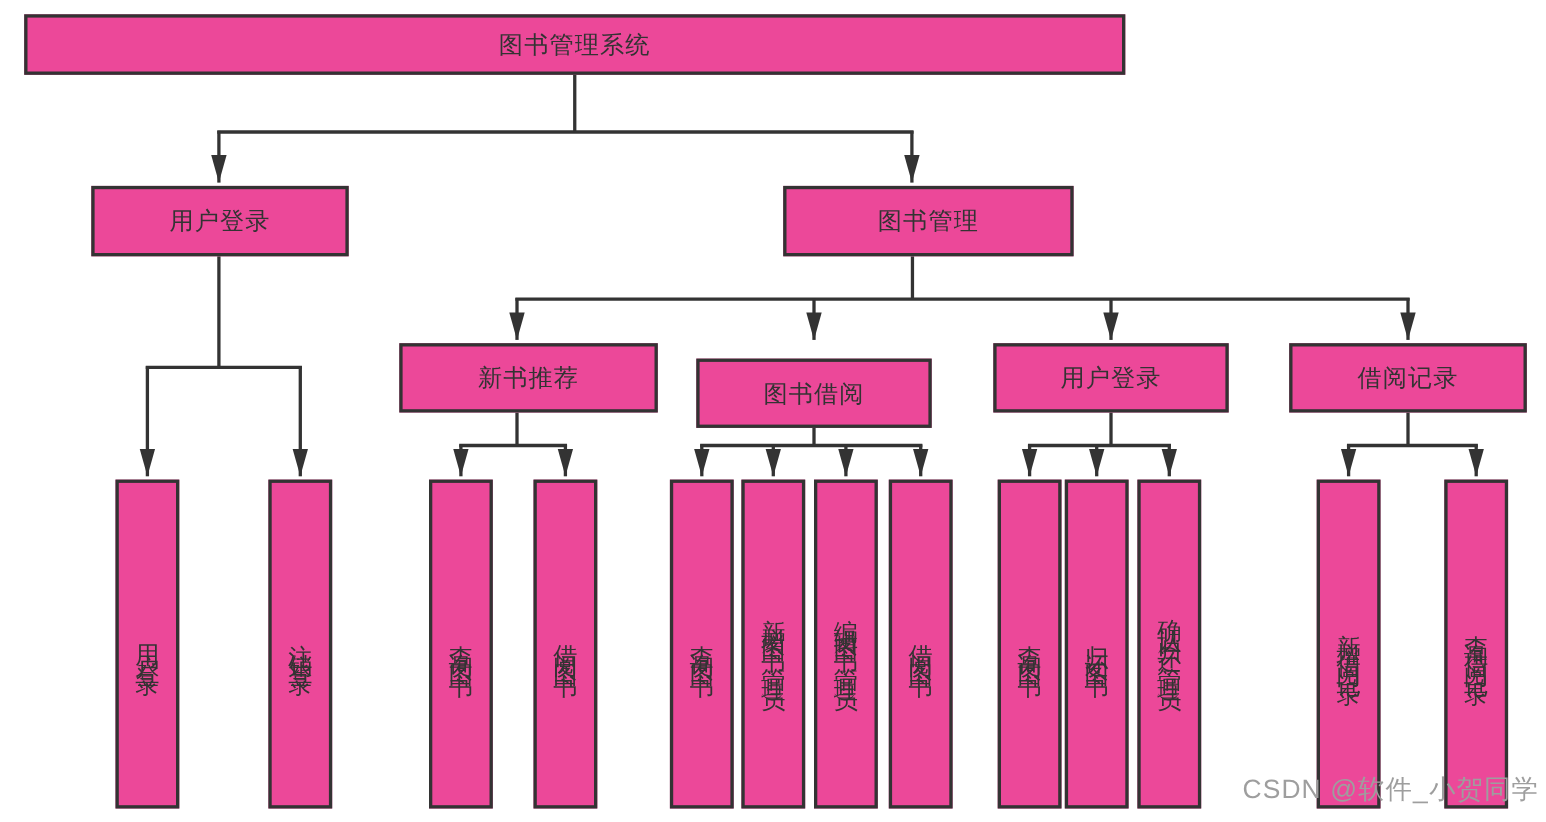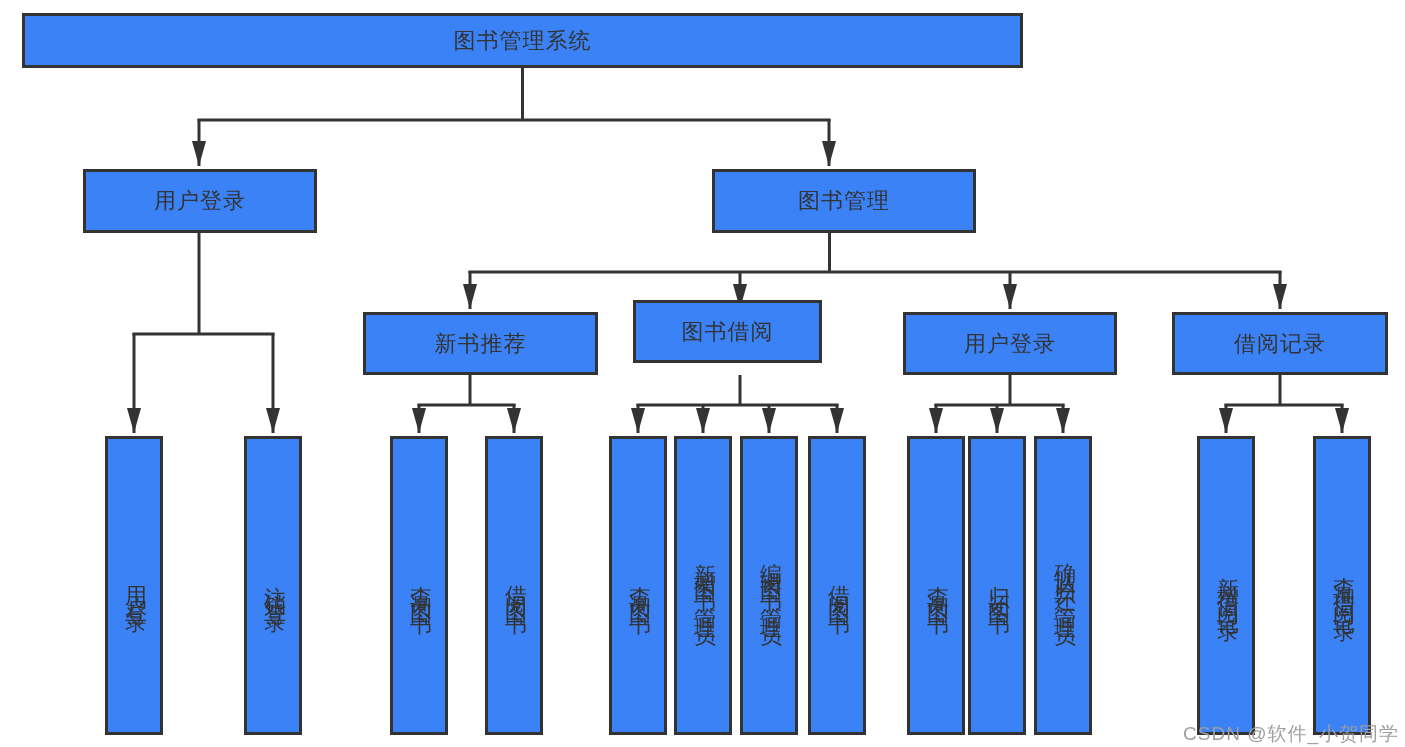--- a/index.html
+++ b/index.html
@@ -18,47 +18,46 @@
   .wires {
     position: absolute;
     left: 0;
     top: 0;
     z-index: 0;
   }
   .node {
     position: absolute;
     box-sizing: border-box;
     border: 3px solid #333333;
-    background: #3b82f6;
+    background: #ec4899;
     display: flex;
     align-items: center;
     justify-content: center;
     color: #333333;
     z-index: 1;
-    font-family: Liberation Mono, monospace;
   }
   .node .hlabel {
     font-size: 22px;
     letter-spacing: 1px;
     white-space: nowrap;
   }
   .node .vlabel {
     writing-mode: vertical-rl;
     text-orientation: mixed;
     font-size: 22px;
     letter-spacing: 9px;
     line-height: 1;
     white-space: nowrap;
   }
   .watermark {
     position: absolute;
     right: 6px;
-    bottom: 0;
+    bottom: 14px;
     color: #9e9e9e;
-    font-size: 19px;
+    font-size: 24px;
     letter-spacing: 1px;
     z-index: 2;
     white-space: nowrap;
   }
 </style>
 </head>
 <body>
 
 <div class="canvas">
 
@@ -119,21 +118,21 @@
   <div class="node" style="left:83px;top:169px;width:234px;height:64px">
     <span class="hlabel">用户登录</span>
   </div>
   <div class="node" style="left:712px;top:169px;width:264px;height:64px">
     <span class="hlabel">图书管理</span>
   </div>
 
   <div class="node" style="left:363px;top:312px;width:235px;height:63px">
     <span class="hlabel">新书推荐</span>
   </div>
-  <div class="node" style="left:633px;top:300px;width:189px;height:63px">
+  <div class="node" style="left:633px;top:326px;width:214px;height:63px">
     <span class="hlabel">图书借阅</span>
   </div>
   <div class="node" style="left:903px;top:312px;width:214px;height:63px">
     <span class="hlabel">用户登录</span>
   </div>
   <div class="node" style="left:1172px;top:312px;width:216px;height:63px">
     <span class="hlabel">借阅记录</span>
   </div>
 
   <div class="node" style="left:105px;top:436px;width:58px;height:299px">

